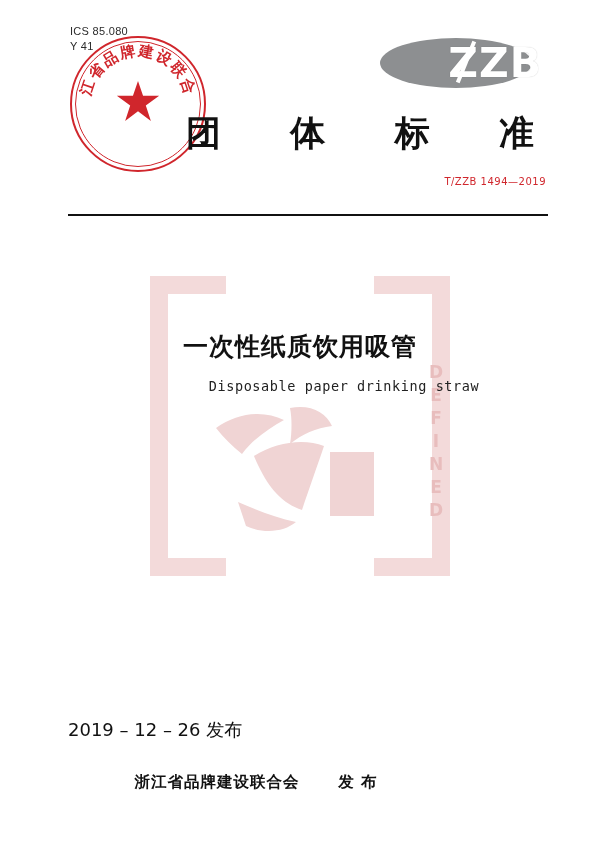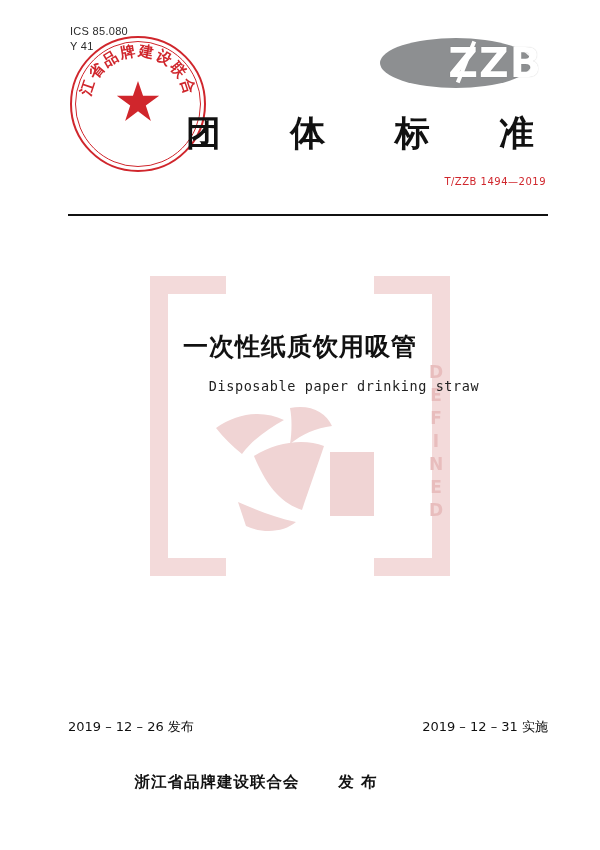--- a/index.html
+++ b/index.html
@@ -244,21 +244,21 @@
 
   
   .dates {
     position: absolute;
     left: 68px;
     top: 718px;
     width: 480px;
     display: flex;
     justify-content: space-between;
     font-family: "DejaVu Sans", sans-serif;
-    font-size: 13px;
+    font-size: 18px;
     color: #111;
   }
   .publisher {
     position: absolute;
     left: 0;
     top: 772px;
     width: 512px;
     text-align: center;
     font-family: "DejaVu Sans", sans-serif;
     font-weight: bold;
@@ -327,21 +327,20 @@
       </g>
     </svg>
     <div class="defined">DEFINED</div>
   </div>
 
   <div class="title-cn">一次性纸质饮用吸管</div>
   <div class="title-en">Disposable paper drinking straw</div>
 
   <div class="dates">
     <div>2019 – 12 – 26 发布</div>
-    <div>2019 – 12 – 31 实施</div>
   </div>
 
   <div class="publisher">
     <span>浙江省品牌建设联合会</span>
     <span class="gap"></span>
     <span>发 布</span>
   </div>
 
 </div>
 

